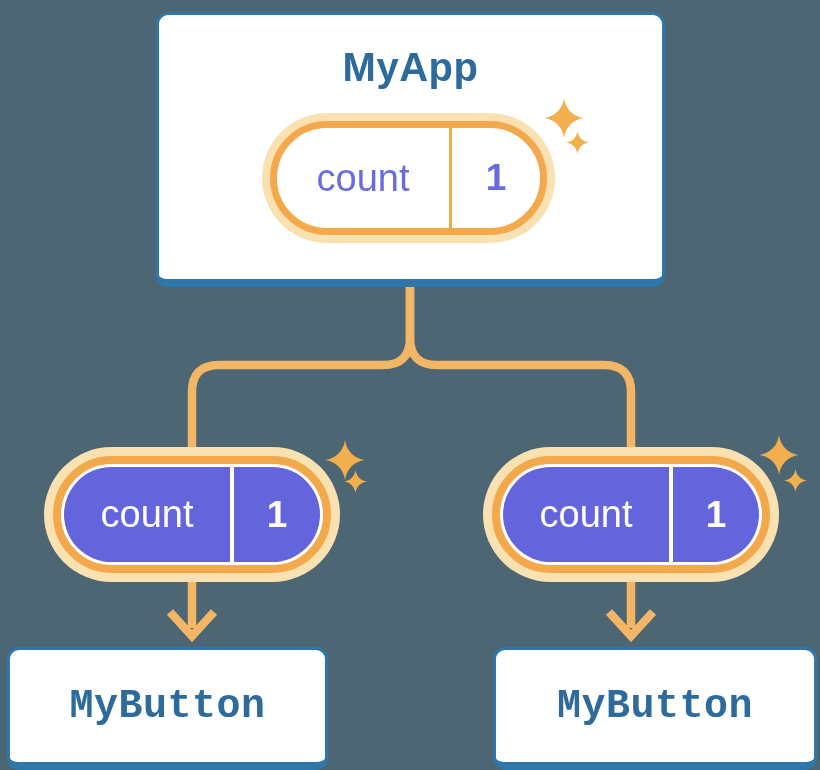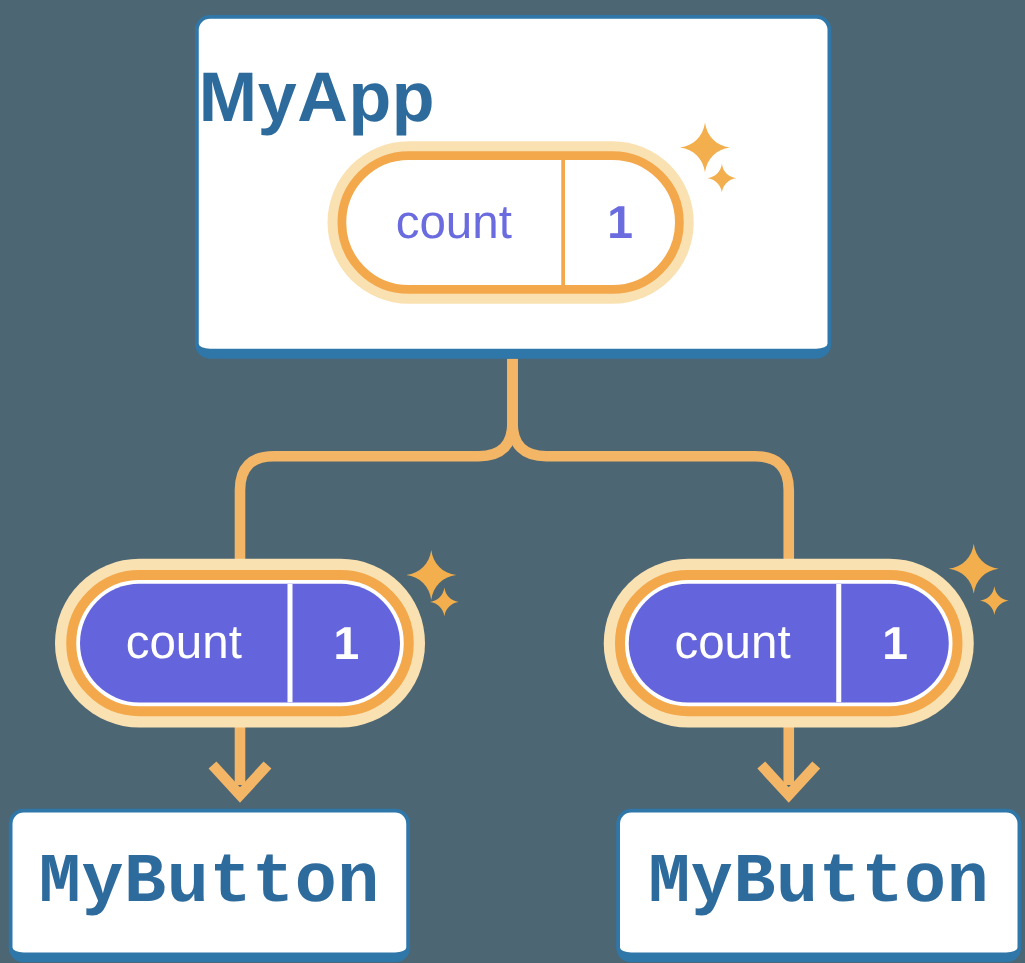--- a/index.html
+++ b/index.html
@@ -25,21 +25,21 @@
   .card{
     position:absolute;box-sizing:border-box;background:var(--card-bg);
     border:3px solid var(--card-border);border-bottom-width:8px;border-radius:12px;
   }
   .root-card{left:156px;top:12px;width:509px;height:275px;}
   .child-card{display:flex;align-items:center;justify-content:center;font-family:Liberation Mono, monospace;}
   .child-card-left{left:7px;top:647px;width:321px;height:123px;}
   .child-card-right{left:493px;top:647px;width:324px;height:123px;}
 
   .card-title{
-    color:var(--title-text);font-weight:700;font-size:56px;text-align:left;
+    color:var(--title-text);font-weight:700;font-size:40px;text-align:center;
     letter-spacing:0.5px;
   }
   .root-card .card-title{margin-top:30px;}
 
   
   .pill{position:absolute;box-sizing:border-box;background:var(--pill-glow);border-radius:999px;}
   .pill-frame{box-sizing:border-box;width:100%;height:100%;border-radius:999px;
     border:7px solid var(--pill-orange);background:#fff;overflow:hidden;display:flex;}
   .pill-light{left:262px;top:113px;width:293px;height:130px;padding:8px;}
   .pill-light .pill-label{

